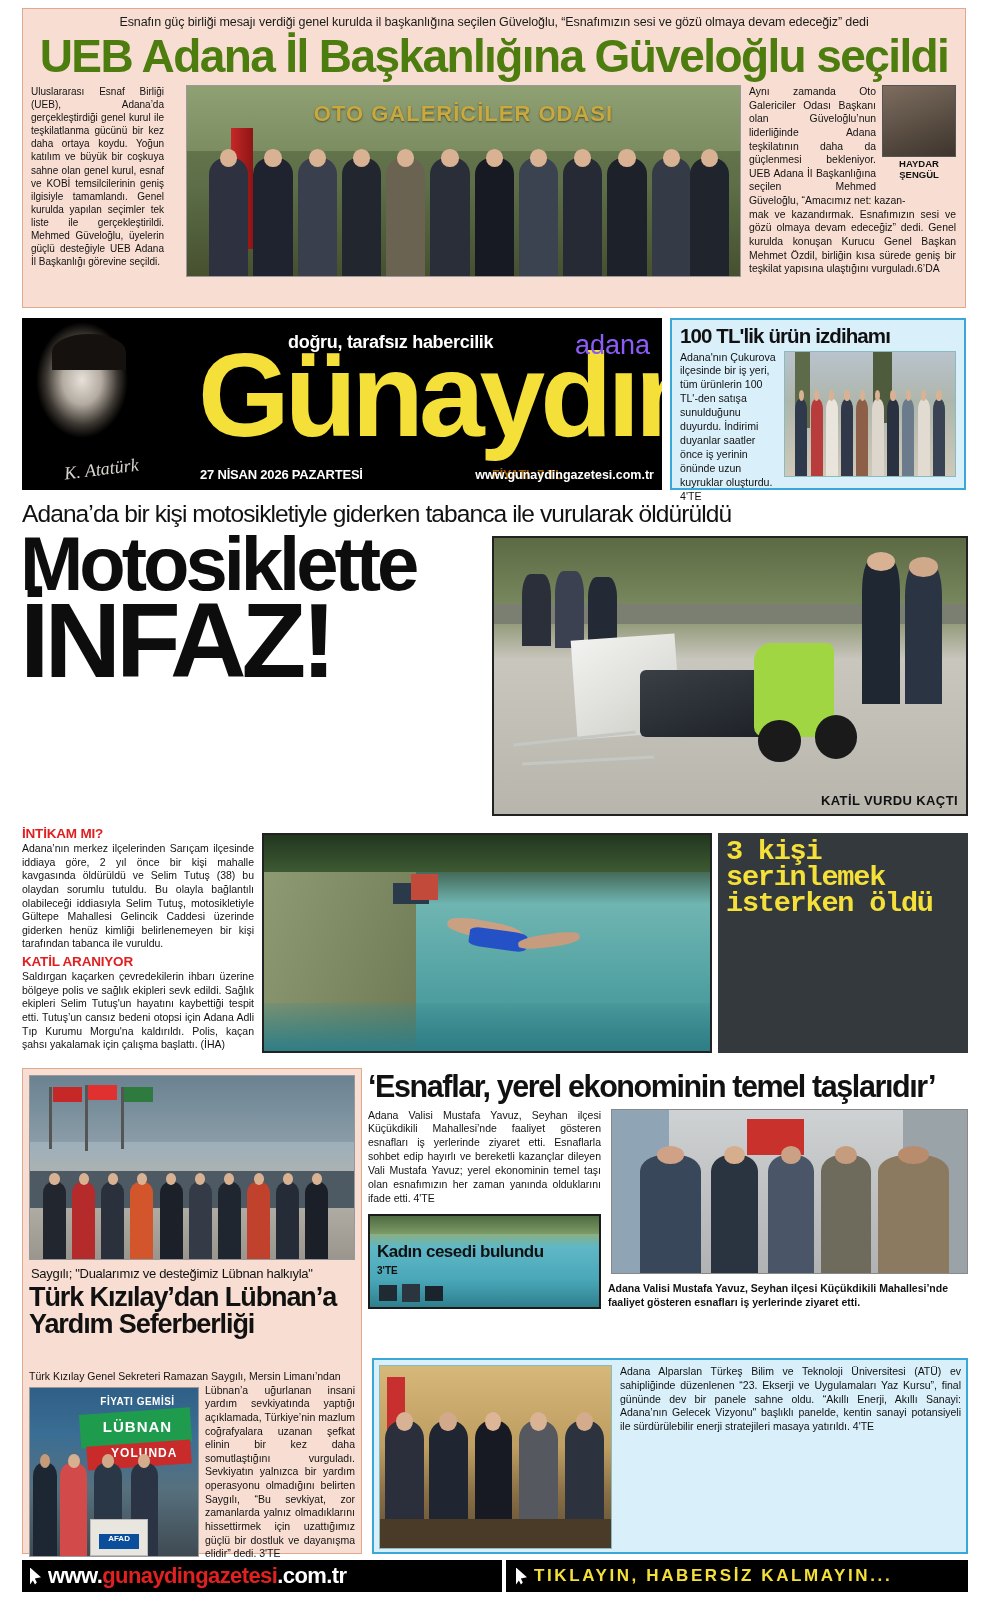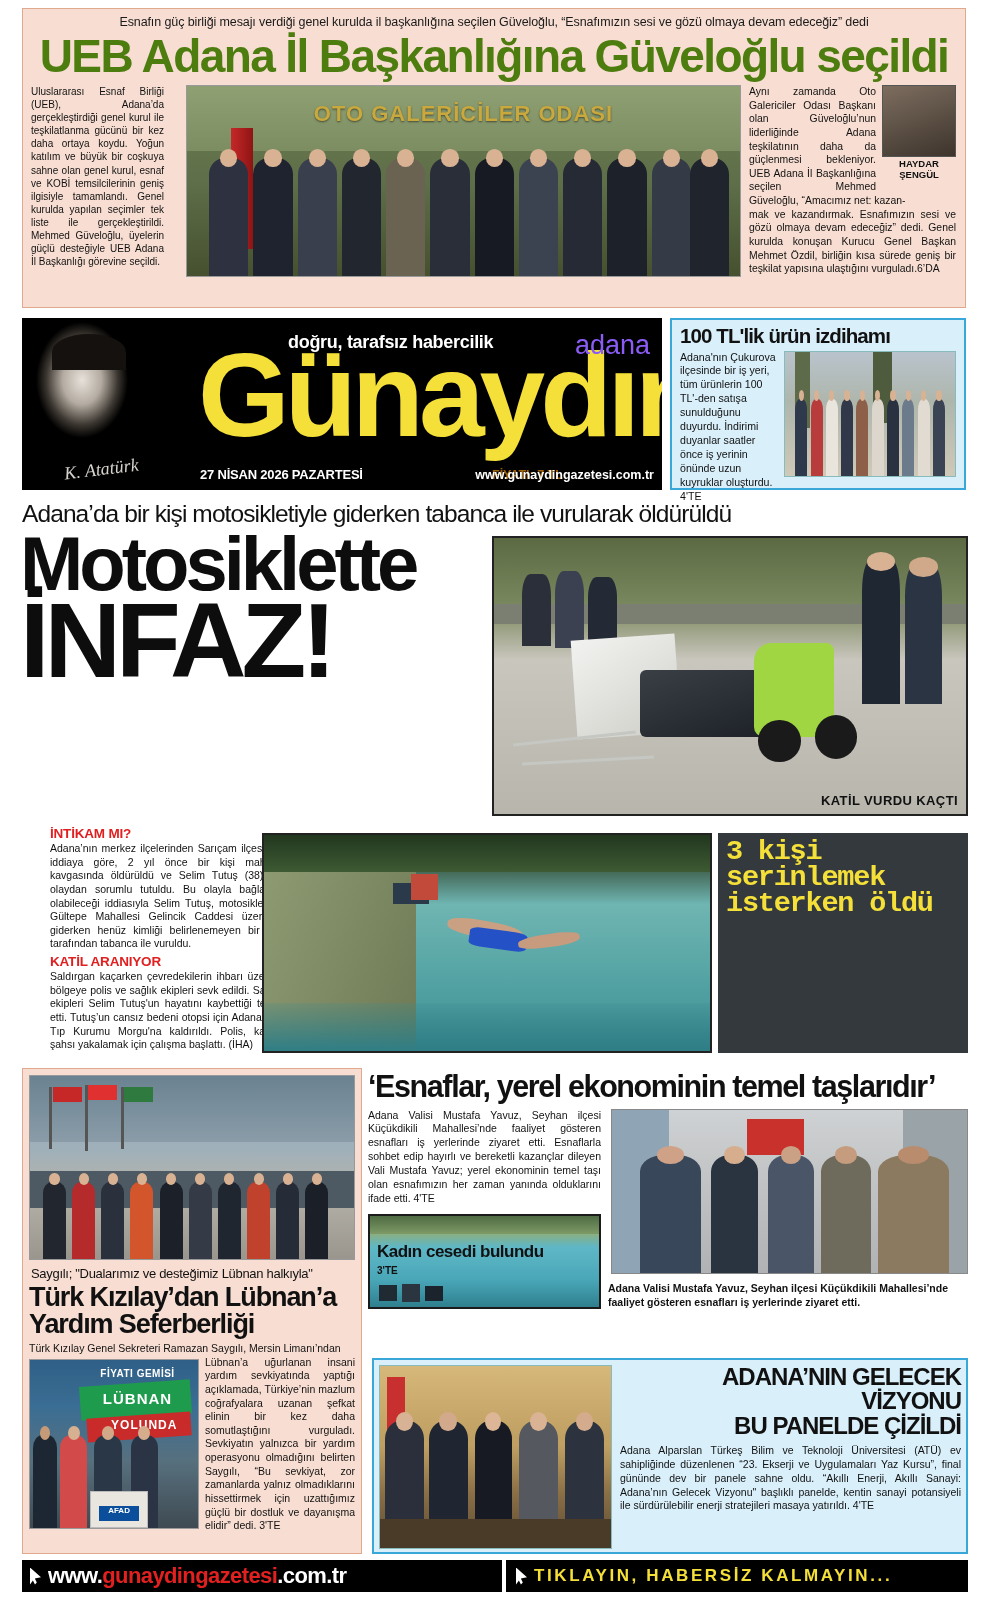--- a/index.html
+++ b/index.html
@@ -110,21 +110,21 @@
   .main-photo {
     position:absolute; left:492px; top:536px; width:476px; height:280px;
     border:2px solid #222; overflow:hidden;
   }
   .main-photo .cap {
     position:absolute; right:8px; bottom:6px; font-size:13px; font-weight:bold;
     color:#111; letter-spacing:0.4px;
   }
 
   
-  .intikam { position:absolute; left:22px; top:826px; width:232px;margin-left:28px; }
+  .intikam { position:absolute; left:22px; top:826px; width:232px; }
   .intikam h4 { color:#e02020; font-size:13.5px; font-weight:bold; letter-spacing:-0.2px; margin:0 0 1px; }
   .intikam p { font-size:10.5px; line-height:1.3; text-align:justify; margin-bottom:3px; }
 
   
   .canal {
     position:absolute; left:262px; top:833px; width:450px; height:220px;
     border:2px solid #222; overflow:hidden;
   }
 
   
@@ -139,21 +139,21 @@
   .box3 p { color:#fff; font-size:10.6px; line-height:1.3; text-align:justify; font-weight:bold; padding-top:6px; }
 
   
   .kizilay {
     position:absolute; left:22px; top:1068px; width:340px; height:486px;
     background:#f8ded2; border:1px solid #e0a88c; padding:6px;
   }
   .kizilay-img { width:100%; height:185px; border:1px solid #999; overflow:hidden; }
   .kizilay .kick { font-size:13px; padding:6px 2px 0; letter-spacing:-0.3px; }
   .kizilay h3 { font-size:27px; font-weight:bold; line-height:1.0; letter-spacing:-1.1px; padding:3px 0 4px; }
-  .kizilay .lede { font-size:10.5px; line-height:1.3; text-align:justify; }
+  .kizilay .lede { font-size:10.5px; line-height:1.3; text-align:justify;margin-top:28px; }
   .kizilay-wrap { overflow:hidden; }
   .kizilay-photo2 {
     float:left; width:170px; height:170px; margin:3px 6px 2px 0;
     border:1px solid #999; overflow:hidden; position:relative;
   }
   .kizilay .body { font-size:10.5px; line-height:1.3; text-align:justify; }
 
   
   .esnaf {
     position:absolute; left:368px; top:1068px; width:600px; height:277px;
@@ -514,24 +514,20 @@
         <i style="left:60%;width:17%;background:#55595f;">
             <span class="ph-head" style="background:#d9b393;"></span>
           </i>
         <i style="left:80%;width:17%;background:#2c323e;">
             <span class="ph-head" style="background:#d4ab8c;"></span>
           </i>
       </div>
       <div style="position:absolute;left:0;right:0;bottom:0;height:16%;background:#4a3b28;"></div>
     </div>
     <div class="vizyon-r">
-      <h3>
-        <span>ADANA’NIN GELECEK VİZYONU</span><br>
-        <span>BU PANELDE ÇİZİLDİ</span>
-      </h3>
       <p>Adana Alparslan Türkeş Bilim ve Teknoloji Üniversitesi (ATÜ) ev sahipliğinde düzenlenen “23. Ekserji ve Uygulamaları Yaz Kursu”, final gününde dev bir panele sahne oldu. “Akıllı Enerji, Akıllı Sanayi: Adana’nın Gelecek Vizyonu" başlıklı panelde, kentin sanayi potansiyeli ile sürdürülebilir enerji stratejileri masaya yatırıldı. 4'TE</p>
     </div>
   </div>
 
   <div class="footer">
     <div class="f-left">
       <span class="cursor"></span>
       <span class="w">
         <span>www.</span><span class="red">gunaydingazetesi</span><span>.com.tr</span>
       </span>

